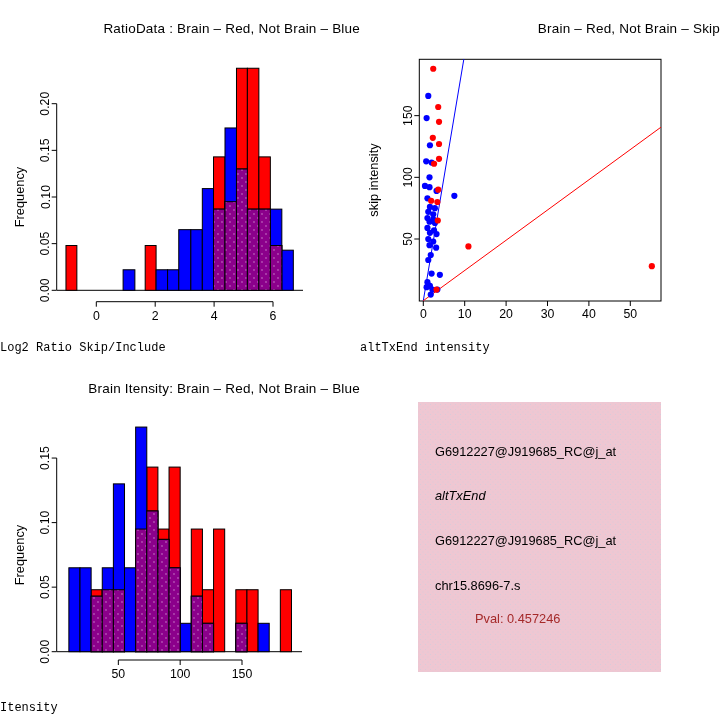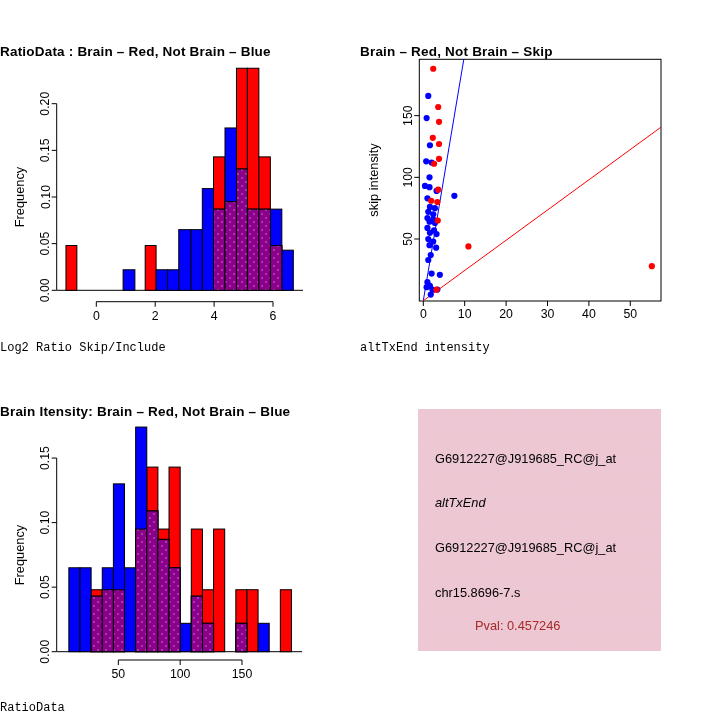--- a/index.html
+++ b/index.html
@@ -3,31 +3,31 @@
 <meta charset="utf-8">
 <style>
   html,body{margin:0;padding:0;background:#ffffff;}
   body{width:720px;height:720px;font-family:"Liberation Sans",sans-serif;color:#000;}
   #canvas{position:relative;width:720px;height:720px;background:#ffffff;overflow:hidden;}
   .panel{position:absolute;width:360px;height:360px;}
   #panel-ratio{left:0;top:0;}
   #panel-scatter{left:360px;top:0;}
   #panel-gene{left:0;top:360px;}
   #panel-info{left:360px;top:360px;}
-  .chart-title{position:absolute;top:21px;left:0;width:100%;text-align:left;
-               font-size:13.5px;font-weight:bold;letter-spacing:.2px;margin-top:23px;}
+  .chart-title{position:absolute;top:21px;left:0;width:100%;text-align:right;
+               font-size:13.5px;font-weight:normal;letter-spacing:.2px;}
   .xlab{position:absolute;top:341px;left:0;width:100%;text-align:left;font-size:12px;font-family:Liberation Mono, monospace;}
   .ylab{position:absolute;width:200px;text-align:center;font-size:12.8px;
         transform:rotate(-90deg);line-height:16px;}
   #panel-ratio .ylab{left:-80px;top:189px;}
   #panel-scatter .ylab{left:-86px;top:172px;}
   #panel-gene .ylab{left:-80px;top:187px;}
   svg.plot{position:absolute;left:0;top:0;}
   
-  .info-box{position:absolute;left:58px;top:49px;width:243px;height:242px;
+  .info-box{position:absolute;left:58px;top:42px;width:243px;height:270px;
             background-color:#EFC7D2;
             background-image:radial-gradient(#D6CCDB 0.8px, rgba(0,0,0,0) 0.9px),
                              radial-gradient(#D6CCDB 0.8px, rgba(0,0,0,0) 0.9px);
             background-size:5px 5px;background-position:0 0,2.5px 2.5px;}
   .info-line{position:absolute;left:17px;font-size:12.8px;white-space:nowrap;}
   .info-line:nth-of-type(1){top:42px;}
   .info-line:nth-of-type(2){top:86px;}
   .info-line:nth-of-type(3){top:131px;}
   .info-line:nth-of-type(4){top:176px;}
   .info-line:nth-of-type(5){top:209px;margin-left:40px;}
@@ -176,21 +176,21 @@
         <circle cx="77.78999999999999" cy="220.5095" r="3.1" fill="#FF0000"></circle>
         <circle cx="108.42599999999999" cy="246.41719999999998" r="3.1" fill="#FF0000"></circle>
         <circle cx="76.548" cy="289.5967" r="3.1" fill="#FF0000"></circle>
         <circle cx="291.828" cy="266.15639999999996" r="3.1" fill="#FF0000"></circle>
       </svg>
   </section>
 
   <section class="panel" id="panel-gene">
     <div class="chart-title">Brain Itensity: Brain – Red, Not Brain – Blue</div>
     <div class="ylab">Frequency</div>
-    <div class="xlab">RatioData</div>
+    <div class="xlab">Itensity</div>
     <svg class="plot" id="svg-gene" width="360" height="360" viewBox="0 0 360 360">
         <defs>
           <pattern id="svg-gene-st" width="8" height="8" patternUnits="userSpaceOnUse">
             <rect x="0" y="0" width="8" height="8" fill="#8B008B"></rect>
             <circle cx="2" cy="2" r="0.9" fill="#B452B4"></circle>
             <circle cx="6" cy="6" r="0.9" fill="#B452B4"></circle>
           </pattern>
         </defs>
         <line x1="56.7" y1="291.7" x2="56.7" y2="98.04999999999998" stroke="#000" stroke-width="1"></line>
         <line x1="51.7" y1="291.7" x2="56.7" y2="291.7" stroke="#000" stroke-width="1"></line>

